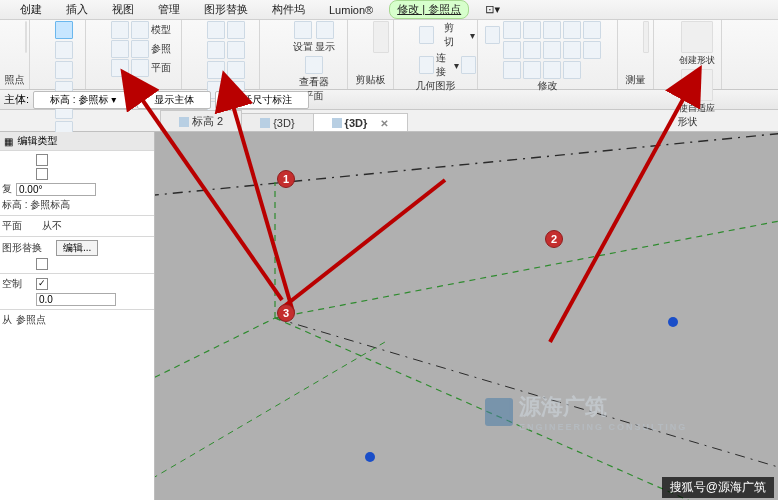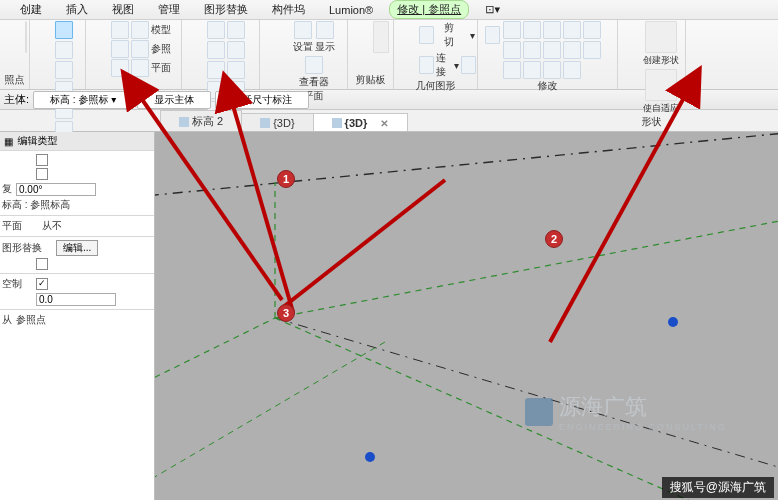--- a/index.html
+++ b/index.html
@@ -50,21 +50,21 @@
 .viewport svg { width: 100%; height: 100%; }
 
 
 .badge { position: absolute; width: 18px; height: 18px; border-radius: 50%; background: #c42e2e; color: #fff; font-size: 11px; font-weight: bold; display: flex; align-items: center; justify-content: center; border: 1px solid #8f1d1d; }
 
 
 .arrows { position: absolute; inset: 0; pointer-events: none; }
 
 
 .srcmark { position: absolute; right: 4px; bottom: 2px; background: rgba(0,0,0,.7); color: #fff; font-size: 12px; padding: 2px 8px; }
-.wmcenter { position: absolute; left: 330px; top: 260px; color: #cfd8e0; font-size: 22px; font-weight: normal; display: flex; align-items: center; gap: 6px; opacity: .55; margin-left: 40px; }
+.wmcenter { position: absolute; left: 330px; top: 260px; color: #cfd8e0; font-size: 22px; font-weight: bold; display: flex; align-items: center; gap: 6px; opacity: .55; }
 .wmcenter .wmicon { width: 28px; height: 28px; background: #4a7da8; border-radius: 3px; }
 .wmcenter .sub { font-size: 9px; color: #b9c3cc; letter-spacing: 2px; }
 </style>
 </head>
 <body>
 
 <div class="menubar">
   <div class="mitem">创建</div>
   <div class="mitem">插入</div>
   <div class="mitem">视图</div>
@@ -179,20 +179,26 @@
         <div class="ricon"></div>
         <div class="ricon"></div>
         <div class="ricon"></div>
         <div class="ricon"></div>
         <div class="ricon"></div>
         <div class="ricon"></div>
         <div class="ricon"></div>
         <div class="ricon"></div>
     </div>
     <div class="label">修改</div>
+  </div>
+  <div class="rgroup" style="width:36px">
+    <div class="icons">
+        <div class="ricon big gray"></div>
+      </div>
+    <div class="label">测量</div>
   </div>
   <div class="rgroup" style="width:68px">
     <div class="icons">
       <div class="iconcol">
           <div class="ricon big gray"></div>
           <span class="ilabel" style="font-size:9px">创建形状</span>
         </div>
       <div class="iconcol">
           <div class="ricon big gray"></div>
           <span class="ilabel" style="font-size:9px">使自适应</span>

